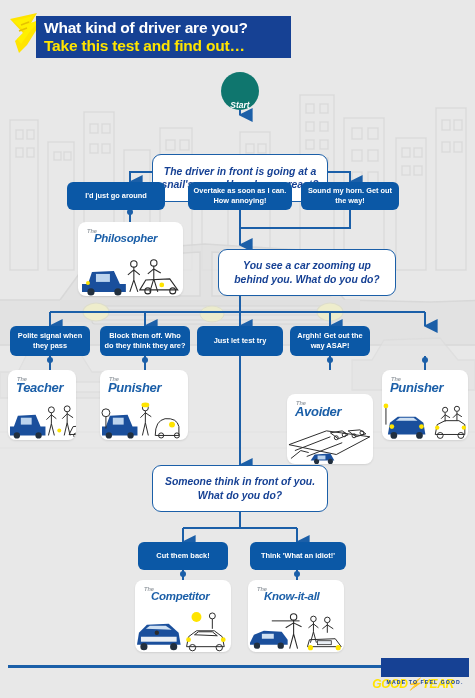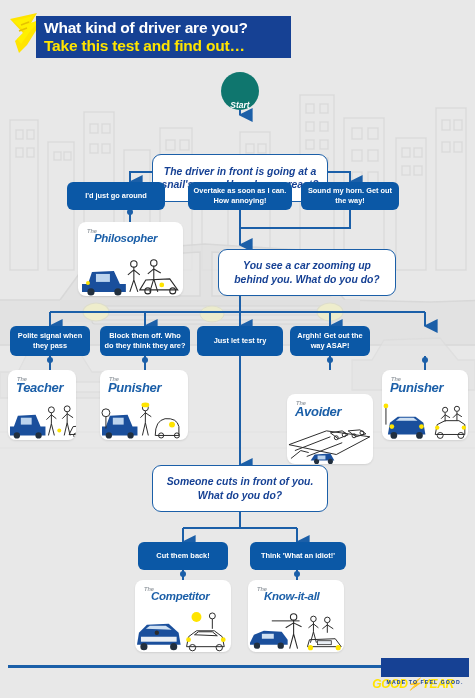--- a/index.html
+++ b/index.html
@@ -382,21 +382,21 @@
           <path d="M76 15 L76 24 M76 17 L72 21 M76 17 L81 20"></path>
       </g>
       <circle cx="56" cy="31" r="2.2" fill="#ffe400"></circle>
         <circle cx="83" cy="31" r="2.2" fill="#ffe400"></circle>
       <line x1="4" y1="10" x2="4" y2="28" stroke="#2b2b2b" stroke-width="1"></line>
       <circle cx="4" cy="9" r="2.4" fill="#ffe400"></circle>
     </svg>
   </div>
 
   <div class="qbox" style="left:152px; top:465px; width:176px; height:47px;">
-    <span>Someone cuts in front of you. What do you do?</span>
+    <span>Someone think in front of you. What do you do?</span>
   </div>
 
   <div class="abox" style="left:138px; top:542px; width:90px; height:28px;">
     <span>Cut them back!</span>
   </div>
   <div class="abox" style="left:250px; top:542px; width:96px; height:28px;">
     <span>Think 'What an idiot!'</span>
   </div>
 
   <div class="card" style="left:135px; top:580px; width:96px; height:72px;">

